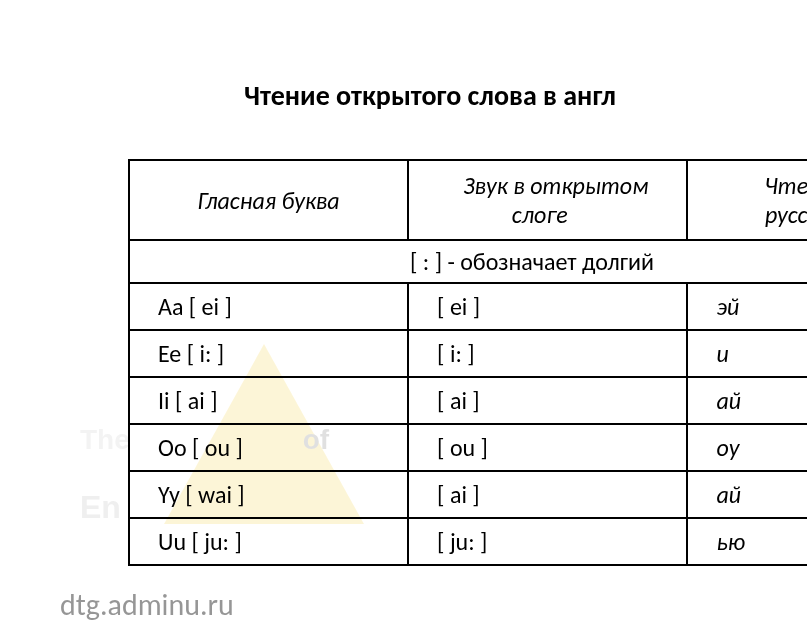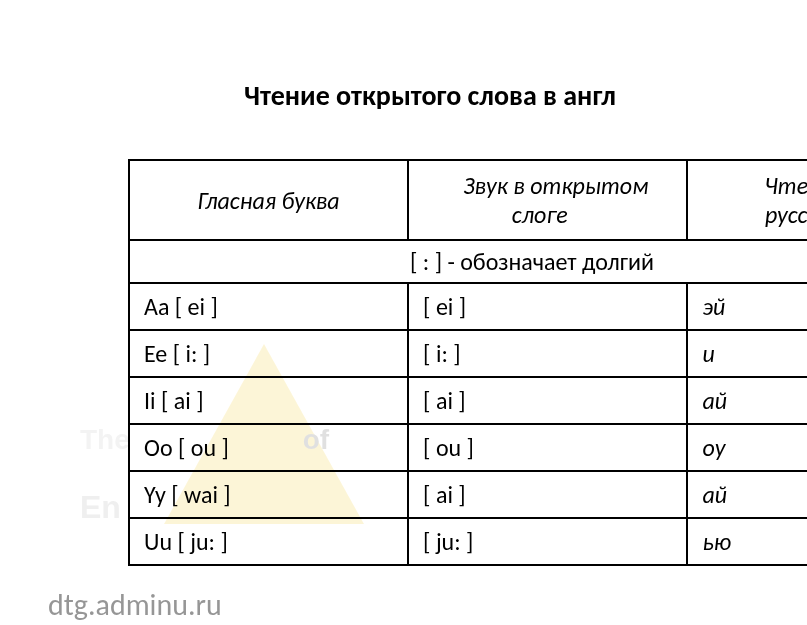--- a/index.html
+++ b/index.html
@@ -71,21 +71,21 @@
     }
     .table-container {
       padding-left: 48px;
     }
     table {
       border-collapse: collapse;
       width: 758px;
     }
     td, th {
       border: 2px solid #000;
-      padding: 8px 14px;
+      padding: 8px 28px;
       font-size: 24px;
       color: #000;
       vertical-align: middle;
     }
     th {
       font-weight: normal;
       font-style: italic;
       text-align: center;
       padding: 10px 14px;
     }
@@ -102,21 +102,21 @@
     .col2 {
       width: 280px;
     }
     .col3 {
       width: 198px;
       font-style: italic;
     }
     .footer-url {
       position: absolute;
       bottom: 18px;
-      left: 0;
+      left: 12px;
       font-size: 30px;
       color: rgba(80, 80, 80, 0.6);
       font-family: Calibri, Arial, sans-serif;
     }
   </style>
 </head>
 <body>
 
 <div class="watermark-bg">
   <div class="triangle-shape"></div>

